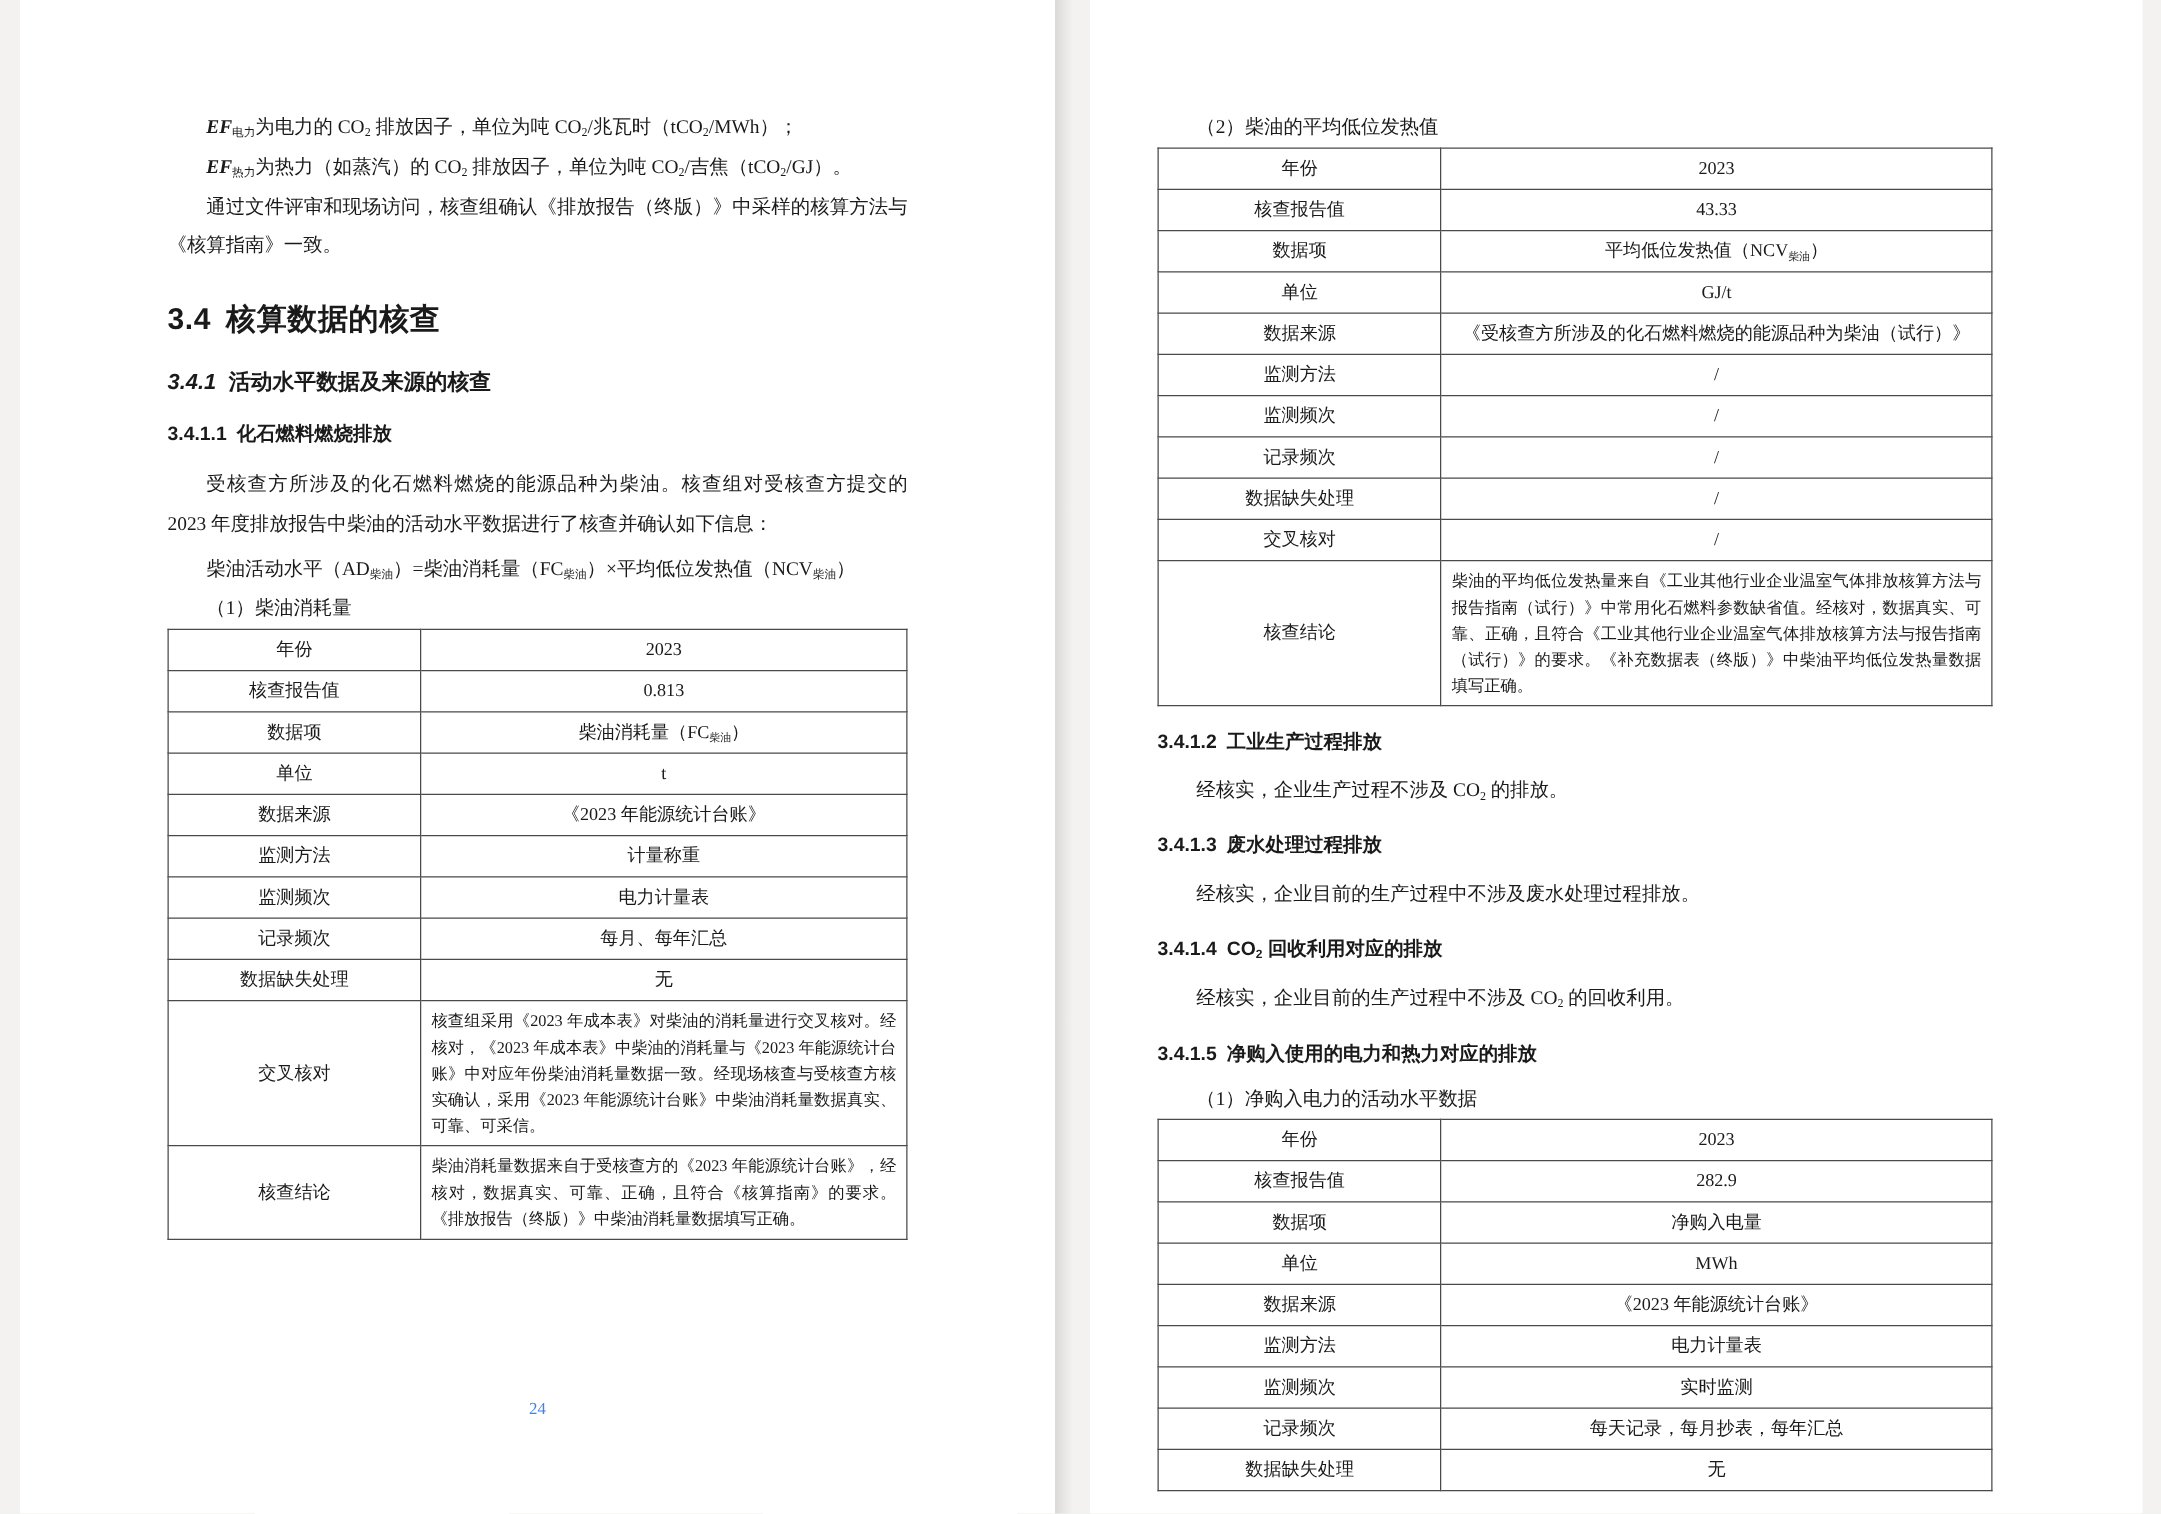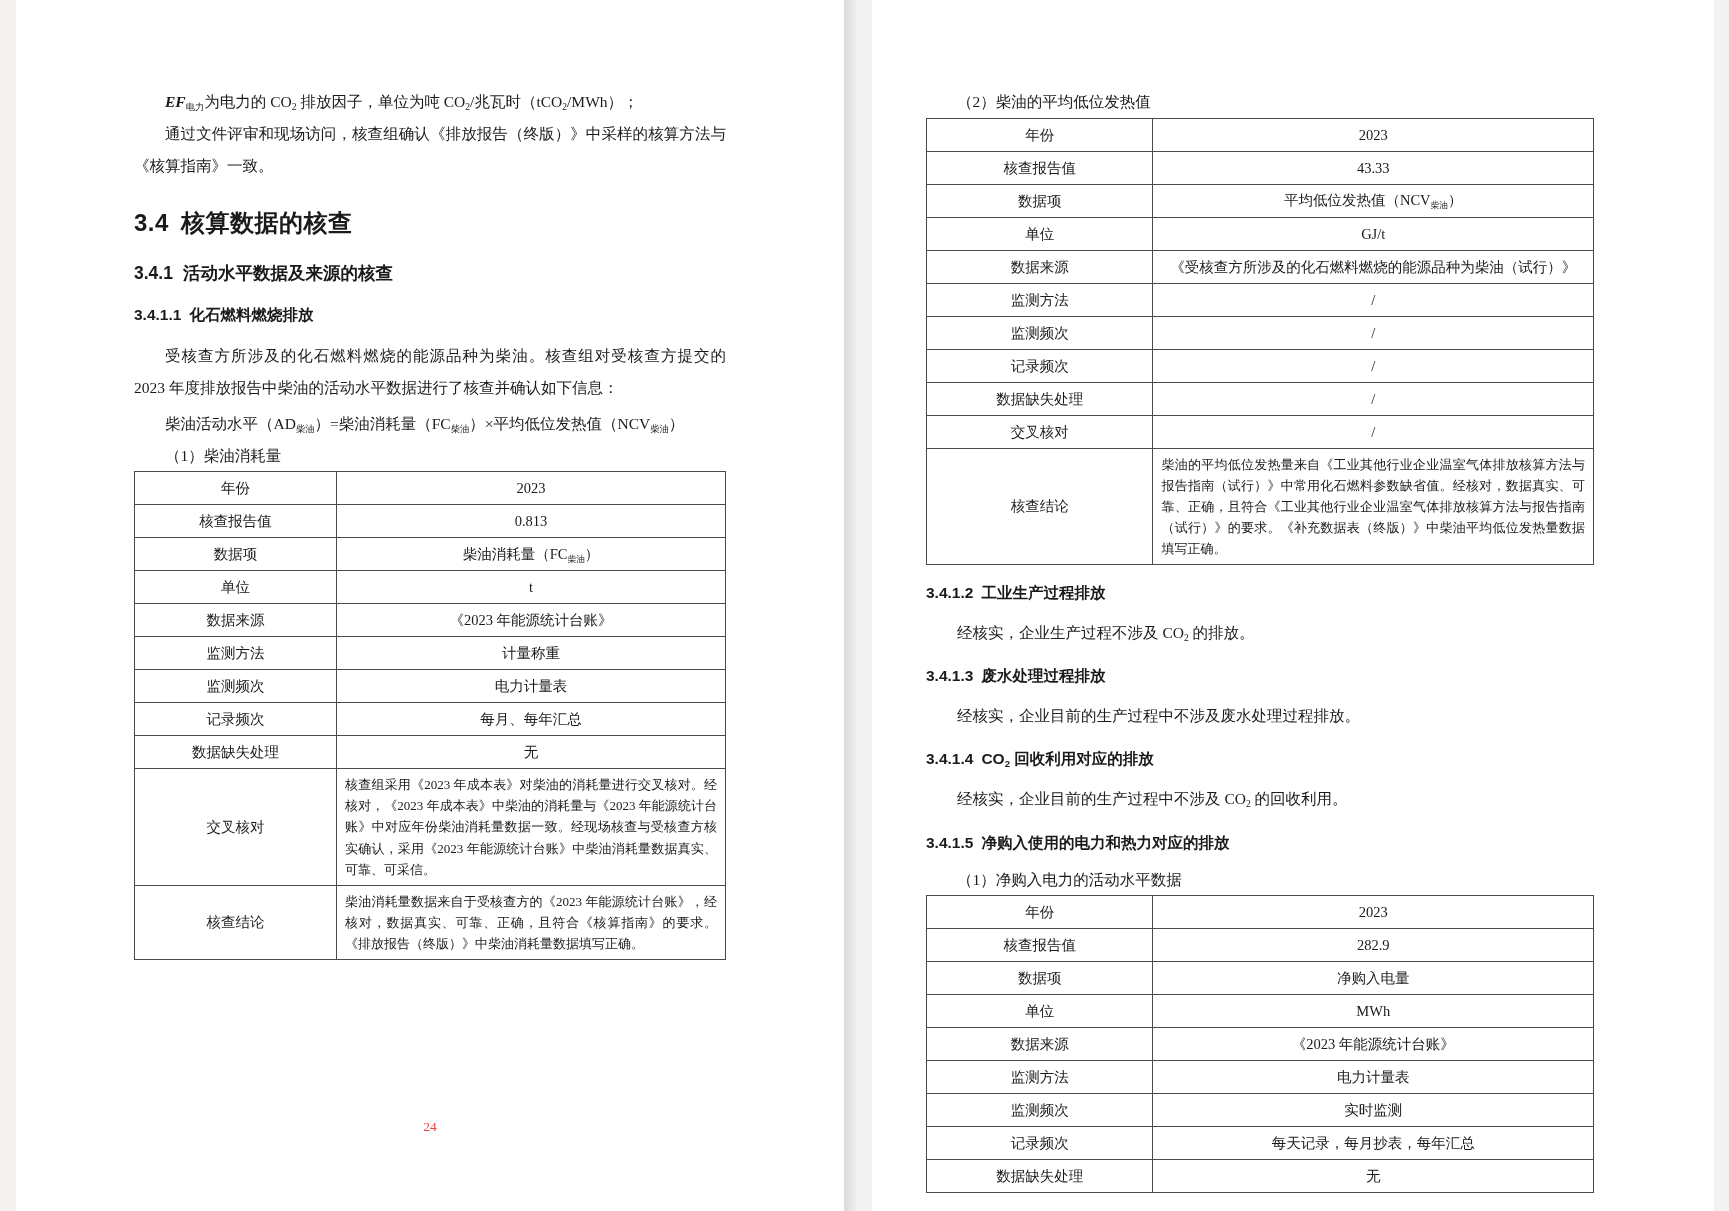--- a/index.html
+++ b/index.html
@@ -61,21 +61,21 @@
     margin: 26px 0 22px 0;
     letter-spacing: 0.5px;
   }
   h2.h-2 .num { margin-right: 12px; }
   h3.h-3 {
     font-family: "Liberation Sans", "DejaVu Sans", sans-serif;
     font-size: 17.5px;
     font-weight: bold;
     margin: 22px 0 20px 0;
   }
-  h3.h-3 .num { margin-right: 10px; }
+  h3.h-3 .num { margin-right: 10px; font-style: italic; }
   h4.h-4 {
     font-family: "Liberation Sans", "DejaVu Sans", sans-serif;
     font-size: 15.5px;
     font-weight: bold;
     margin: 18px 0 14px 0;
   }
   h4.h-4 .num { margin-right: 8px; }
 
   .caption {
     font-size: 15.5px;
@@ -120,41 +120,44 @@
   }
   table.data-table tr.tall td { height: 26px; }
 
   .page-number {
     position: absolute;
     bottom: 76px;
     left: 0;
     right: 0;
     text-align: center;
     font-size: 13.5px;
-    color: #ef4444;
+    color: #3b82f6;
   }
   .shadow-edge {
     position: absolute;
     top: 0; bottom: 0;
     width: 14px;
     background: linear-gradient(to right, rgba(0,0,0,0.10), rgba(0,0,0,0));
   }
 </style>
 </head>
 <body>
 
 <div class="scan">
 
   <div class="page page-left">
     <div class="page-inner">
 
       <p class="formula">
         <span class="ital">EF</span><span class="sub-cn">电力</span><span>为电力的 CO</span><sub>2</sub><span> 排放因子，单位为吨 CO</span><sub>2</sub><span>/兆瓦时（tCO</span><sub>2</sub><span>/MWh）；</span>
       </p>
 
+      <p class="formula">
+        <span class="ital">EF</span><span class="sub-cn">热力</span><span>为热力（如蒸汽）的 CO</span><sub>2</sub><span> 排放因子，单位为吨 CO</span><sub>2</sub><span>/吉焦（tCO</span><sub>2</sub><span>/GJ）。</span>
+      </p>
 
       <p class="body-text">通过文件评审和现场访问，核查组确认《排放报告（终版）》中采样的核算方法与《核算指南》一致。</p>
 
       <h2 class="h-2">
         <span class="num">3.4</span><span>核算数据的核查</span>
       </h2>
 
       <h3 class="h-3">
         <span class="num">3.4.1</span><span>活动水平数据及来源的核查</span>
       </h3>

